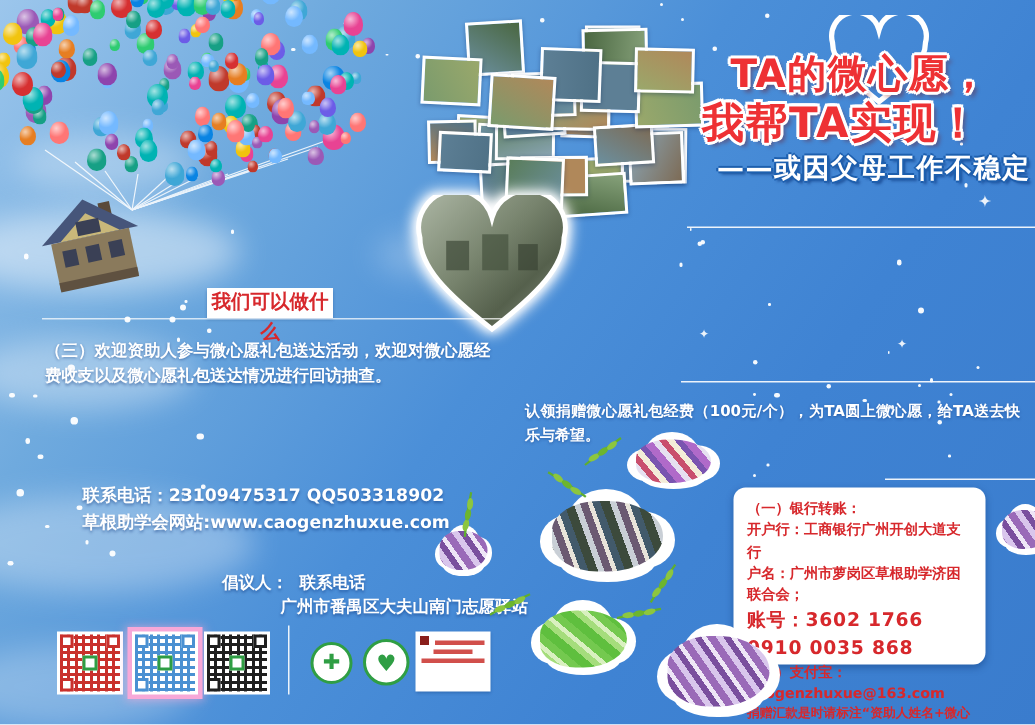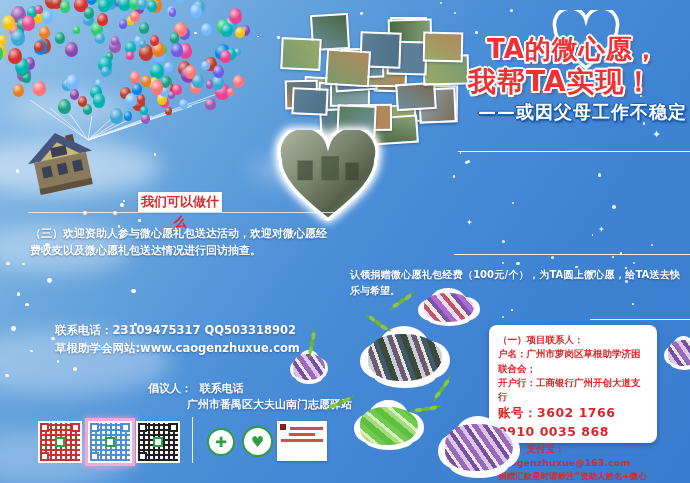--- a/index.html
+++ b/index.html
@@ -417,23 +417,23 @@
   <div class="title3">——或因父母工作不稳定</div>
 
   <div class="hline" style="left:458px;top:151px;width:232px;"></div>
 
   <div class="hline" style="left:454px;top:254px;width:236px;"></div>
   <div class="para para-what wtext" style="font-size:10px;">认领捐赠微心愿礼包经费（100元/个），为TA圆上微心愿，给TA送去快乐与希望。</div>
 
   <div class="hline" style="left:590px;top:319px;width:100px;"></div>
 
   <div class="donate-box">
-    <div class="l">（一）项目联系人：</div>
+    <div class="l">（一）银行转账：</div>
+    <div class="l">开户行：工商银行广州开创大道支行</div>
     <div class="l">户名：广州市萝岗区草根助学济困联合会；</div>
-    <div class="l">开户行：工商银行广州开创大道支行</div>
     <div class="l acct">账号：3602 1766 0910 0035 868</div>
     <div class="l">（二）支付宝：caogenzhuxue@163.com</div>
     <div class="note">捐赠汇款是时请标注“资助人姓名+微心愿礼包”，并与经办人确认。</div>
   </div>
 
   <div class="promise-head">我们可以做什么</div>
   <div class="hline" style="left:28px;top:212px;width:308px;opacity:.8;"></div>
   <div class="promise-list wtext">
     <div>（三）欢迎资助人参与微心愿礼包送达活动，欢迎对微心愿经费收支以及微心愿礼包送达情况进行回访抽查。</div>
   </div>

